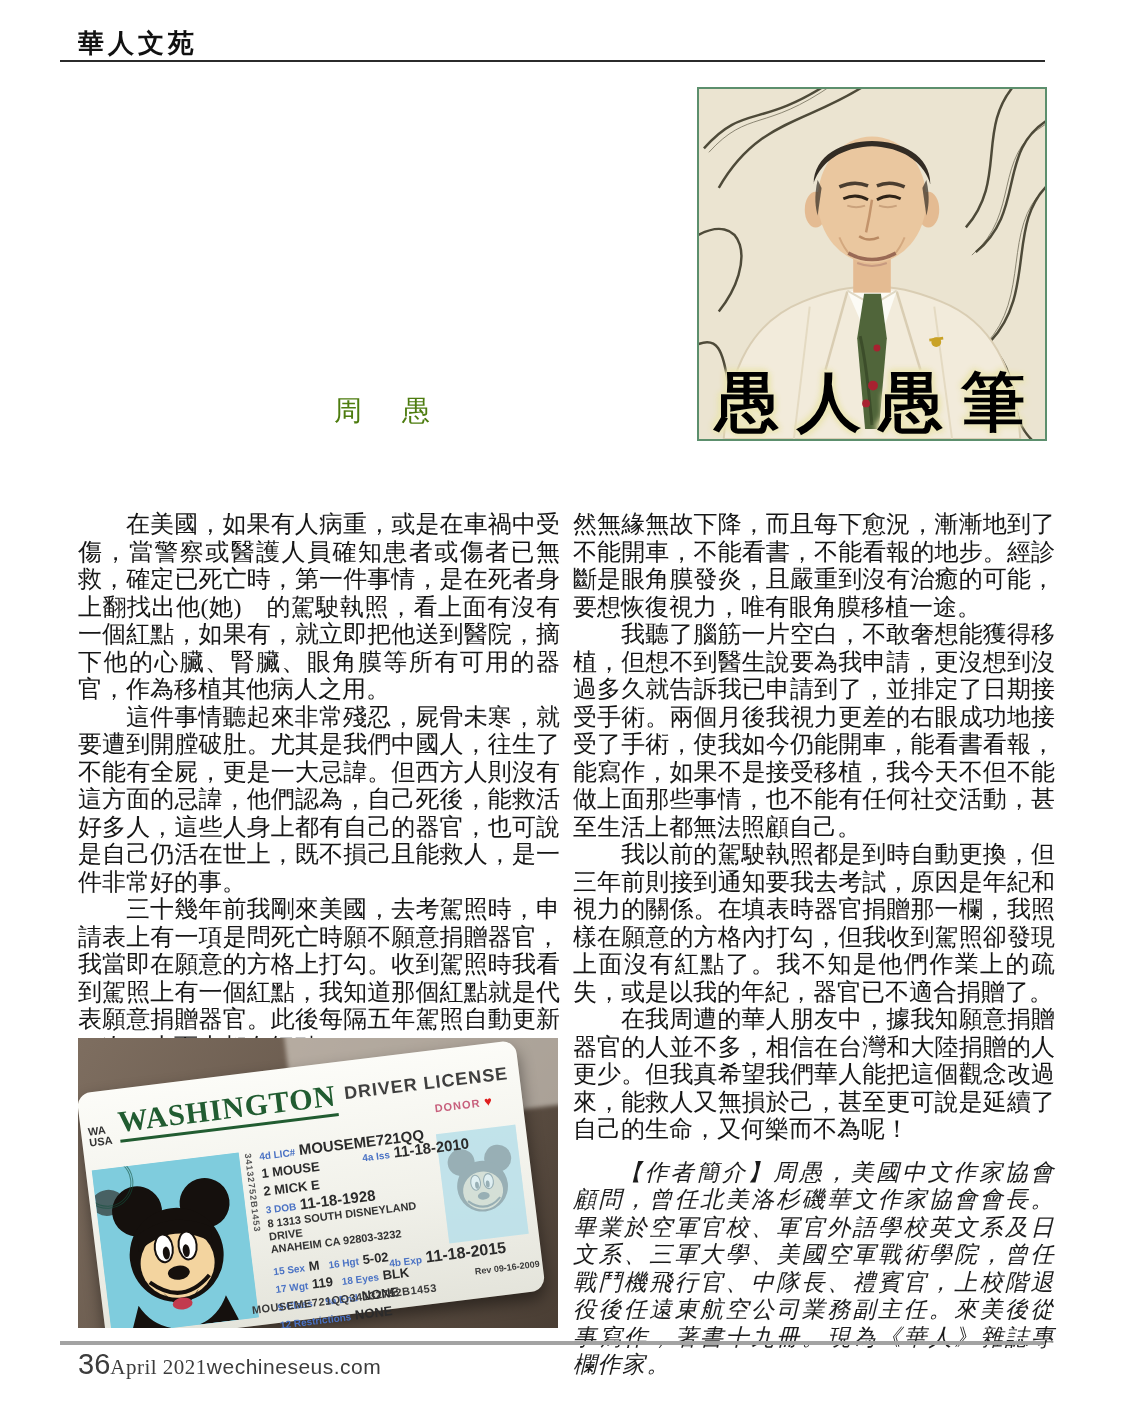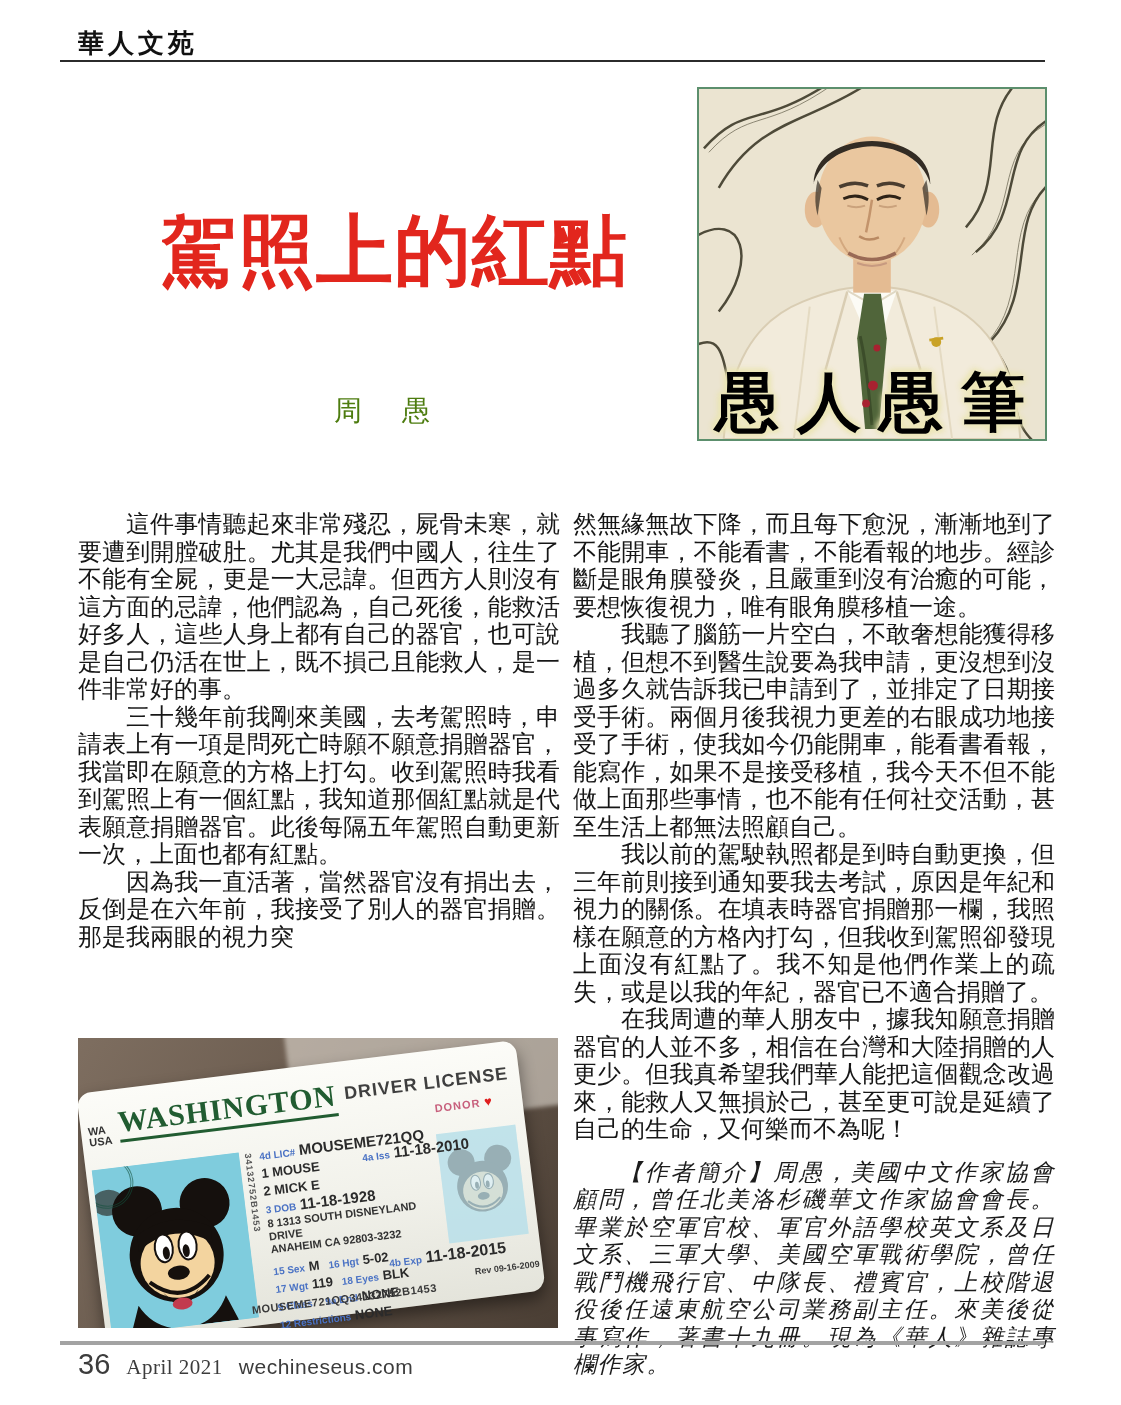--- a/index.html
+++ b/index.html
@@ -62,35 +62,34 @@
   .iss{position:absolute;left:276px;top:88px;white-space:nowrap;z-index:3;}
   .exp{position:absolute;left:290px;top:196px;white-space:nowrap;z-index:3;}
   .exp .fval{font-size:16px;}
   .ghost-box{position:absolute;left:352px;top:84px;width:80px;height:110px;background:#b9e0ea;opacity:.85;}
   .ghost-box svg{opacity:.5;}
   .serial{position:absolute;left:148px;top:230px;font-size:11px;font-weight:bold;color:#3a3a3a;letter-spacing:.5px;}
   .rev{position:absolute;left:374px;top:220px;font-size:9px;font-weight:bold;color:#3a3a3a;}
 
   
   .footer-rule{left:60px;top:1341px;width:985px;height:4px;background:#a3a3a3;}
-  .footer{left:78px;top:1348px;display:flex;align-items:baseline;gap:16px;
+  .footer{left:78px;top:1348px;display:flex;align-items:baseline;
           font-family:"Liberation Sans","DejaVu Sans",sans-serif;color:#3c3c3c;}
   .page-num{font-size:29px;}
   .issue{font-size:21px;letter-spacing:.5px;font-family:Liberation Serif, serif;}
   .site{font-size:21px;letter-spacing:.5px;}
 </style>
 </head>
 <body>
 
 <div class="page">
 
   <div class="abs section-title">華人文苑</div>
   <div class="abs header-rule"></div>
 
-  <div class="abs article-title">駕照上的紅點</div>
   <div class="abs author-name">周　愚</div>
 
   <div class="abs portrait">
     <svg width="346" height="350" viewBox="0 0 350 354">
       <rect x="0" y="0" width="350" height="354" fill="#ebe4d1"></rect>
       <g stroke="#33301f" stroke-width="2.5" fill="none" opacity="0.85">
         <path d="M130,-5 C60,40 45,15 5,60"></path>
         <path d="M170,-5 C110,35 60,30 20,100"></path>
         <path d="M-5,150 C45,120 60,175 20,225"></path>
         <path d="M-5,260 C35,240 20,300 48,358"></path>
@@ -142,20 +141,21 @@
       <path d="M151,166 Q175,179 199,166" stroke="#9a6a55" stroke-width="3.5" fill="none"></path>
       <path d="M160,176 Q175,182 190,176" stroke="#c79a80" stroke-width="2" fill="none"></path>
 
       <circle cx="240" cy="256" r="5" fill="#c9a227"></circle>
       <path d="M233,254 L247,252" stroke="#c9a227" stroke-width="3"></path>
     </svg>
     <div class="photo-caption">愚人愚筆</div>
   </div>
 
   <div class="abs col col-left">
+    <p>在美國，如果有人病重，或是在車禍中受傷，當警察或醫護人員確知患者或傷者已無救，確定已死亡時，第一件事情，是在死者身上翻找出他(她)　的駕駛執照，看上面有沒有一個紅點，如果有，就立即把他送到醫院，摘下他的心臟、腎臟、眼角膜等所有可用的器官，作為移植其他病人之用。</p>
     <p>這件事情聽起來非常殘忍，屍骨未寒，就要遭到開膛破肚。尤其是我們中國人，往生了不能有全屍，更是一大忌諱。但西方人則沒有這方面的忌諱，他們認為，自己死後，能救活好多人，這些人身上都有自己的器官，也可說是自己仍活在世上，既不損己且能救人，是一件非常好的事。</p>
     <p>三十幾年前我剛來美國，去考駕照時，申請表上有一項是問死亡時願不願意捐贈器官，我當即在願意的方格上打勾。收到駕照時我看到駕照上有一個紅點，我知道那個紅點就是代表願意捐贈器官。此後每隔五年駕照自動更新一次，上面也都有紅點。</p>
     <p>因為我一直活著，當然器官沒有捐出去，反倒是在六年前，我接受了別人的器官捐贈。那是我兩眼的視力突</p>
   </div>
 
   <div class="abs col col-right">
     <p class="no-indent">然無緣無故下降，而且每下愈況，漸漸地到了不能開車，不能看書，不能看報的地步。經診斷是眼角膜發炎，且嚴重到沒有治癒的可能，要想恢復視力，唯有眼角膜移植一途。</p>
     <p>我聽了腦筋一片空白，不敢奢想能獲得移植，但想不到醫生說要為我申請，更沒想到沒過多久就告訴我已申請到了，並排定了日期接受手術。兩個月後我視力更差的右眼成功地接受了手術，使我如今仍能開車，能看書看報，能寫作，如果不是接受移植，我今天不但不能做上面那些事情，也不能有任何社交活動，甚至生活上都無法照顧自己。</p>
     <p>我以前的駕駛執照都是到時自動更換，但三年前則接到通知要我去考試，原因是年紀和視力的關係。在填表時器官捐贈那一欄，我照樣在願意的方格內打勾，但我收到駕照卻發現上面沒有紅點了。我不知是他們作業上的疏失，或是以我的年紀，器官已不適合捐贈了。</p>
     <p>在我周遭的華人朋友中，據我知願意捐贈器官的人並不多，相信在台灣和大陸捐贈的人更少。但我真希望我們華人能把這個觀念改過來，能救人又無損於己，甚至更可說是延續了自己的生命，又何樂而不為呢！</p>

